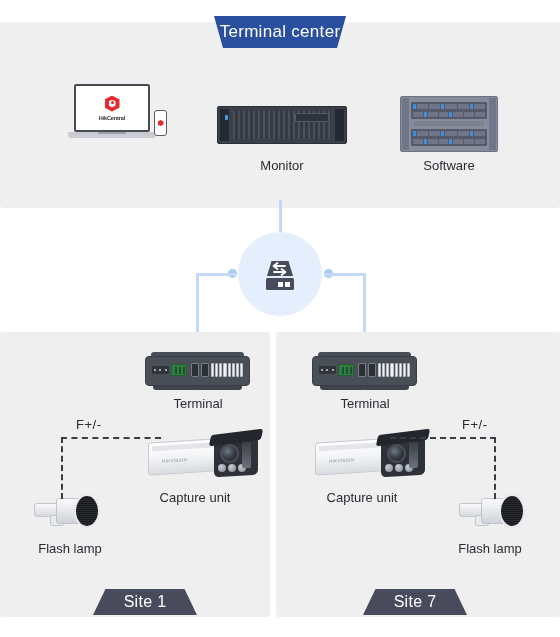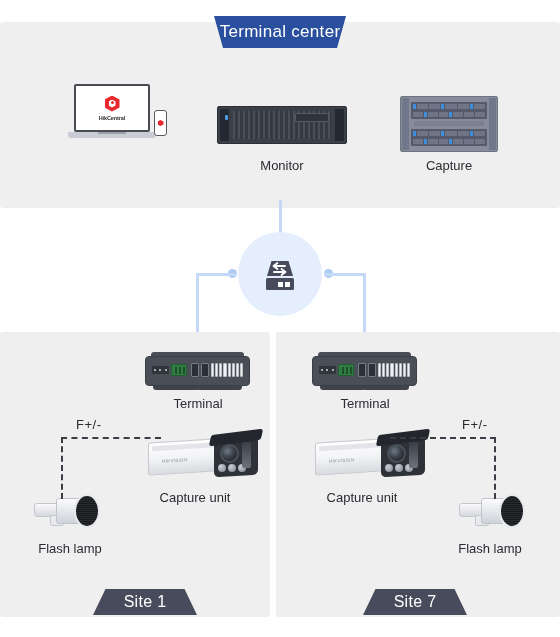--- a/index.html
+++ b/index.html
@@ -303,21 +303,21 @@
       <div class="stg-cell"></div>
         <div class="stg-cell lit"></div>
         <div class="stg-cell"></div>
       <div class="stg-cell"></div>
         <div class="stg-cell lit"></div>
         <div class="stg-cell"></div>
       <div class="stg-cell"></div>
         <div class="stg-cell"></div>
     </div>
   </div>
-  <div class="cap" style="left:384px;top:158px;width:130px;">Capture</div>
+  <div class="cap" style="left:384px;top:158px;width:130px;">Software</div>
 
   <div class="lnk v" style="left:279px;top:200px;height:60px;"></div>
   <div class="dot" style="left:276px;top:256px;"></div>
 
   <div class="dot" style="left:228px;top:269px;"></div>
   <div class="lnk h" style="left:196px;top:273px;width:40px;"></div>
   <div class="lnk v" style="left:196px;top:273px;height:72px;"></div>
   <div class="dot" style="left:193px;top:341px;"></div>
 
   <div class="dot" style="left:324px;top:269px;"></div>

